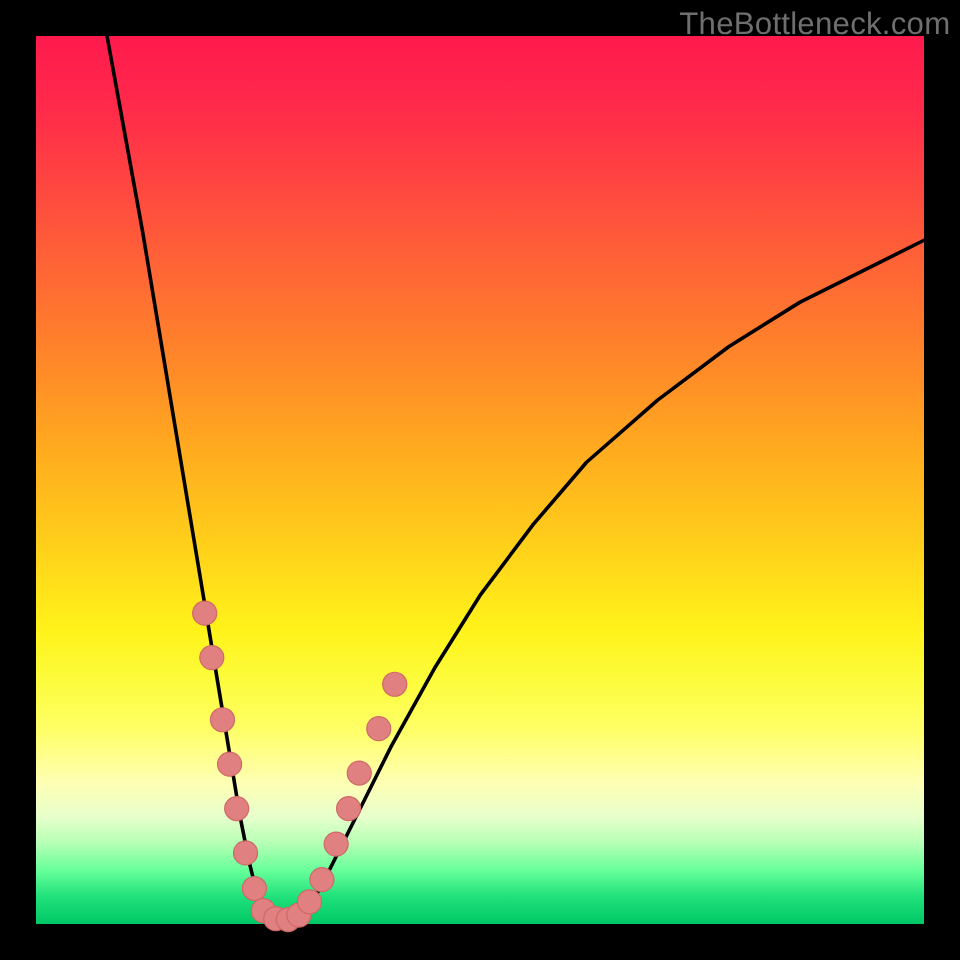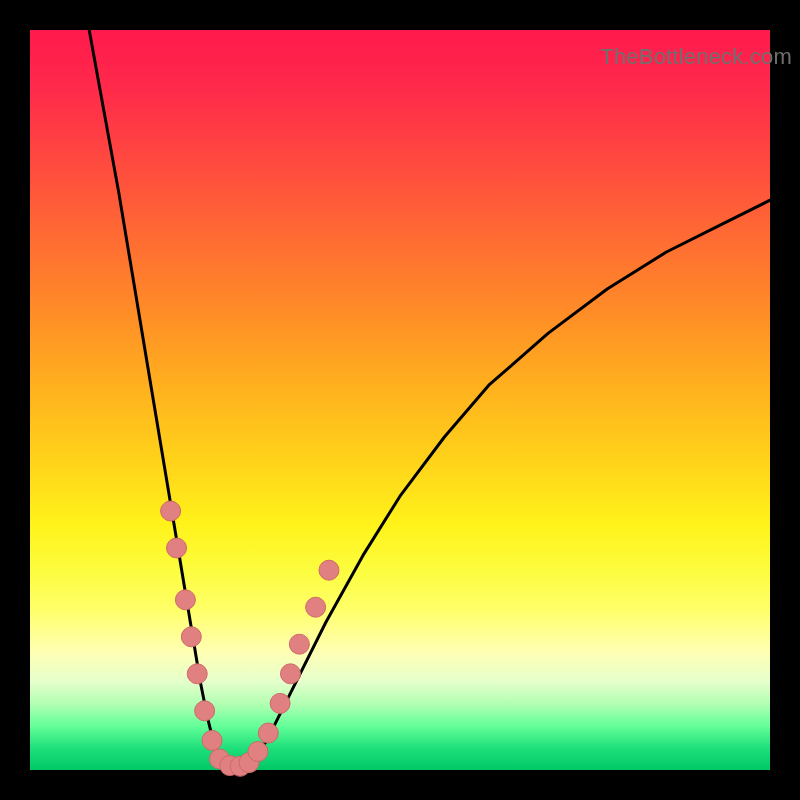--- a/index.html
+++ b/index.html
@@ -44,25 +44,24 @@
       #66ff99 94%,
       #1fe07a 97%,
       #00c866 100%
     );
   }
   .watermark {
     position: absolute;
     top: 4px;
     right: 8px;
     color: #6f6f6f;
-    font-size: 22px;
+    font-size: 26px;
     font-weight: 400;
     letter-spacing: 0.2px;
     user-select: none;
-    margin-top: 40px;
   }
   svg.curves {
     position: absolute;
     left: 0;
     top: 0;
     width: 740px;
     height: 740px;
     overflow: visible;
   }
 </style>

